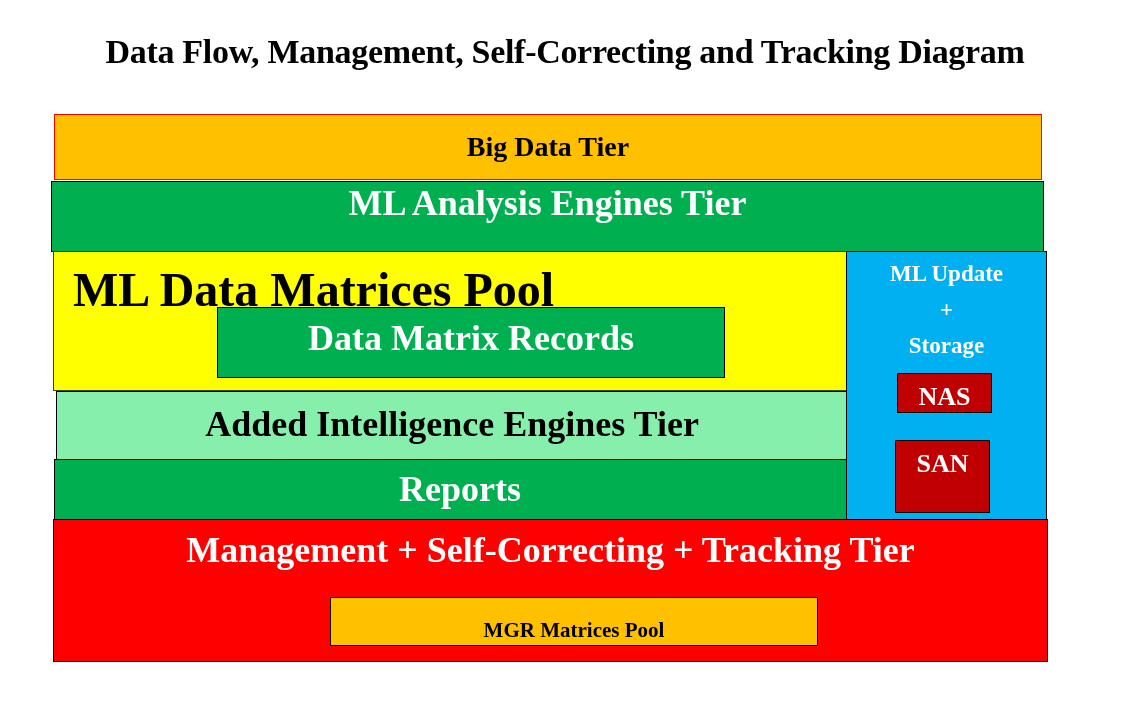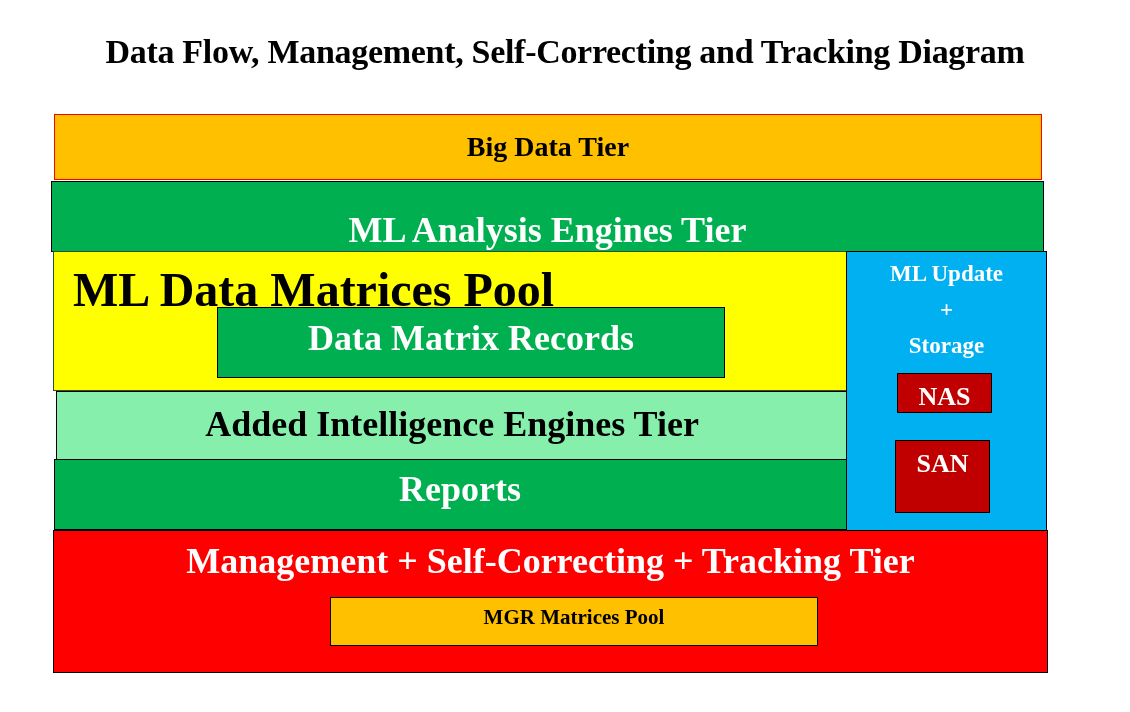--- a/index.html
+++ b/index.html
@@ -12,21 +12,21 @@
     left: 0; top: 33px; width: 1130px; text-align: center;
     font-size: 34px; font-weight: bold; color: #000; 
     text-decoration-thickness: 3px; text-underline-offset: 4px; letter-spacing: -0.3px;
   }
   .box { display: flex; justify-content: center; font-weight: bold; }
   .label { white-space: nowrap; }
 
   #big-data { left: 54px; top: 114px; width: 988px; height: 66px; background: #FFC000; border: 1.5px solid #FF0000; align-items: center; }
   #big-data .label { color: #000; font-size: 28px; }
 
-  #ml-analysis { left: 51px; top: 181px; width: 993px; height: 71px; background: #00B050; border: 1.5px solid #000; align-items: flex-end; }
+  #ml-analysis { left: 51px; top: 181px; width: 993px; height: 71px; background: #00B050; border: 1.5px solid #000; align-items: flex-start; }
   #ml-analysis .label { color: #fff; font-size: 36px; }
 
   #ml-pool { left: 53px; top: 251px; width: 795px; height: 140px; background: #FFFF00; border: 1px solid #2f4f2f; align-items: flex-start; }
   #ml-pool .label { color: #000; font-size: 48px; position: absolute; left: 0; width: 795px; text-align: left; top: 10px; margin-left: 19px; }
 
   #dm-records { left: 217px; top: 307px; width: 508px; height: 71px; background: #00B050; border: 1.5px solid #000; align-items: flex-start; }
   #dm-records .label { color: #fff; font-size: 36px; margin-top: 9px; }
 
   #added-intel { left: 56px; top: 391px; width: 792px; height: 69px; background: #86efac; border: 1.5px solid #000; align-items: center; }
   #added-intel .label { color: #000; font-size: 36px; margin-top: -4px; }
@@ -35,25 +35,25 @@
   #reports .label { color: #fff; font-size: 36px; margin-top: -12px; }
 
   #ml-update { left: 846px; top: 251px; width: 201px; height: 280px; background: #00B0F0; border: 1.5px solid #000; flex-direction: column; align-items: center; justify-content: flex-start; }
   #ml-update .stack { color: #fff; font-size: 23px; text-align: center; line-height: 36px; margin-top: 4px; }
 
   #nas { left: 897px; top: 373px; width: 95px; height: 40px; background: #C00000; border: 1.5px solid #000; align-items: center; }
   #nas .label { color: #fff; font-size: 26px; margin-top: 8px; }
   #san { left: 895px; top: 440px; width: 95px; height: 73px; background: #C00000; border: 1.5px solid #000; align-items: flex-start; }
   #san .label { color: #fff; font-size: 26px; margin-top: 8px; }
 
-  #mgmt { left: 53px; top: 530px; width: 995px; height: 143px; background: #FF0000; border: 1.5px solid #000; align-items: flex-start; }
+  #mgmt { left: 53px; top: 519px; width: 995px; height: 143px; background: #FF0000; border: 1.5px solid #000; align-items: flex-start; }
   #mgmt .label { color: #fff; font-size: 36px; margin-top: 9px; }
 
   #mgr-pool { left: 330px; top: 597px; width: 488px; height: 49px; background: #FFC000; border: 1.5px solid #000; align-items: flex-start; }
-  #mgr-pool .label { color: #000; font-size: 21px; margin-top: 7px; }
+  #mgr-pool .label { color: #000; font-size: 21px; margin-top: 20px; }
 </style>
 </head>
 <body>
 
 <div class="abs title">Data Flow, Management, Self-Correcting and Tracking Diagram</div>
 
 <div class="abs box" id="big-data">
   <span class="label">Big Data Tier</span>
 </div>
 

